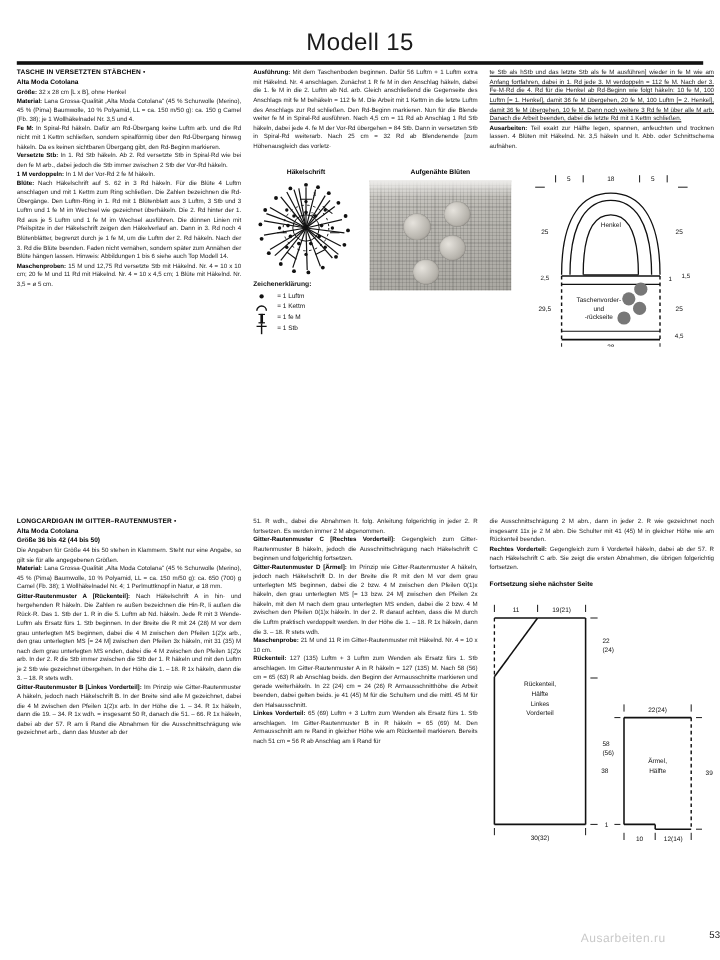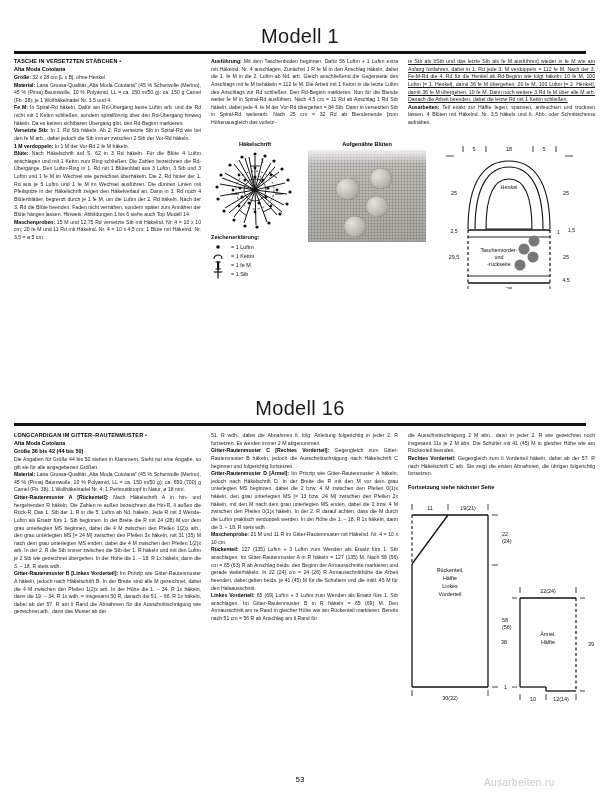--- a/index.html
+++ b/index.html
@@ -101,21 +101,21 @@
     position:absolute; font-size: 10px; letter-spacing:.4px;
     color: #c9c9c9; font-family:"Liberation Sans", sans-serif;
   }
 </style>
 </head>
 <body>
 
 <div class="page">
 
   <div class="model-head" style="top:26px;">
-    <div class="model-title">Modell 1</div>
+    <div class="model-title">Modell 15</div>
     <div class="rule-thick"></div>
   </div>
 
   <div class="cols" style="top:58px; left:14px;">
 
     <div class="col">
       <h3 class="sec">TASCHE IN VERSETZTEN STÄBCHEN •</h3>
       <h4 class="sub">Alta Moda Cotolana</h4>
       <p class="t"><b>Größe:</b><span> 32 x 28 cm [L x B], ohne Henkel</span></p>
       <p class="t"><b>Material:</b><span> Lana Grossa-Qualität „Alta Moda Cotolana" (45 % Schurwolle (Merino), 45 % (Pima) Baumwolle, 10 % Polyamid, LL = ca. 150 m/50 g): ca. 150 g Camel (Fb. 38); je 1 Wollhäkelnadel Nr. 3,5 und 4.</span></p>
@@ -330,24 +330,20 @@
           <g stroke="#111" stroke-width="0.8">
             <line x1="60" y1="147" x2="60" y2="152"></line>
               <line x1="142" y1="147" x2="142" y2="152"></line>
           </g>
           <text x="101" y="152">28</text>
         </g>
       </svg>
     </div>
   </div>
 
-  <div class="model-head" style="top:398px;">
-    <div class="model-title">Modell 16</div>
-    <div class="rule-thick"></div>
-  </div>
 
   <div class="cols" style="top:432px; left:14px;">
 
     <div class="col">
       <h3 class="sec">LONGCARDIGAN IM GITTER–RAUTENMUSTER •</h3>
       <h4 class="sub">Alta Moda Cotolana</h4>
       <h4 class="sub">Größe 36 bis 42 (44 bis 50)</h4>
       <p class="t">Die Angaben für Größe 44 bis 50 stehen in Klammern. Steht nur eine Angabe, so gilt sie für alle angegebenen Größen.</p>
       <p class="t"><b>Material:</b><span> Lana Grossa-Qualität „Alta Moda Cotolana" (45 % Schurwolle (Merino), 45 % (Pima) Baumwolle, 10 % Polyamid, LL = ca. 150 m/50 g): ca. 650 (700) g Camel (Fb. 38); 1 Wollhäkelnadel Nr. 4; 1 Perlmuttknopf in Natur, ø 18 mm.</span></p>
       <p class="t"><b>Gitter-Rautenmuster A [Rückenteil]:</b><span> Nach Häkelschrift A in hin- und hergehenden R häkeln. Die Zahlen re außen bezeichnen die Hin-R, li außen die Rück-R. Das 1. Stb der 1. R in die 5. Luftm ab Nd. häkeln. Jede R mit 3 Wende-Luftm als Ersatz fürs 1. Stb beginnen. In der Breite die R mit 24 (28) M vor dem grau unterlegten MS beginnen, dabei die 4 M zwischen den Pfeilen 1(2)x arb., den grau unterlegten MS [= 24 M] zwischen den Pfeilen 3x häkeln, mit 31 (35) M nach dem grau unterlegten MS enden, dabei die 4 M zwischen den Pfeilen 1(2)x arb. In der 2. R die Stb immer zwischen die Stb der 1. R häkeln und mit den Luftm je 2 Stb wie gezeichnet übergehen. In der Höhe die 1. – 18. R 1x häkeln, dann die 3. – 18. R stets wdh.</span></p>
@@ -439,16 +435,16 @@
               <line x1="138" y1="192" x2="138" y2="198"></line>
               <line x1="168" y1="192" x2="168" y2="198"></line>
           </g>
           <text x="125" y="199">10</text>
           <text x="153" y="199">12(14)</text>
         </g>
       </svg>
     </div>
   </div>
 
-  <div class="footer-page" style="bottom:16px;">53</div>
+  <div class="footer-page" style="bottom:16px;text-align:right;">53</div>
   <div class="watermark" style="left:484px; bottom:12px;">Ausarbeiten.ru</div>
 
 </div>
 
 </body></html>

